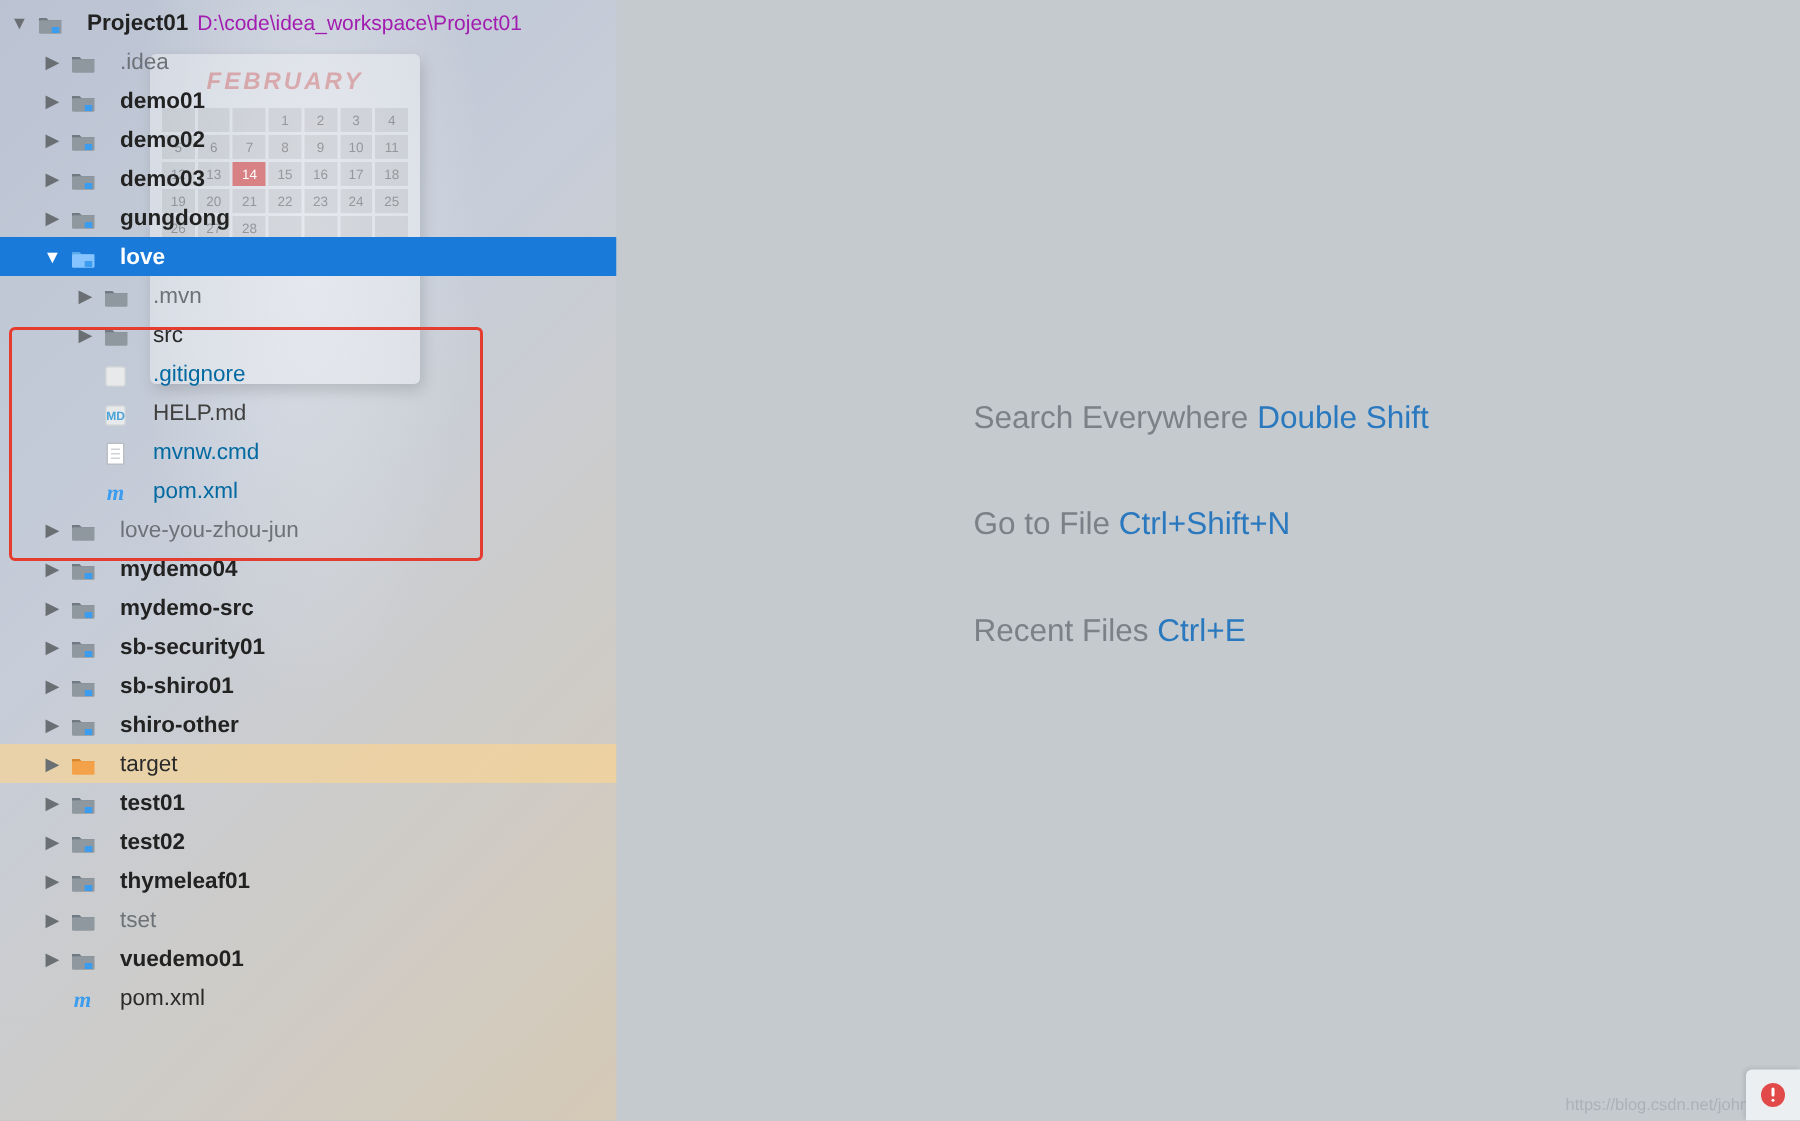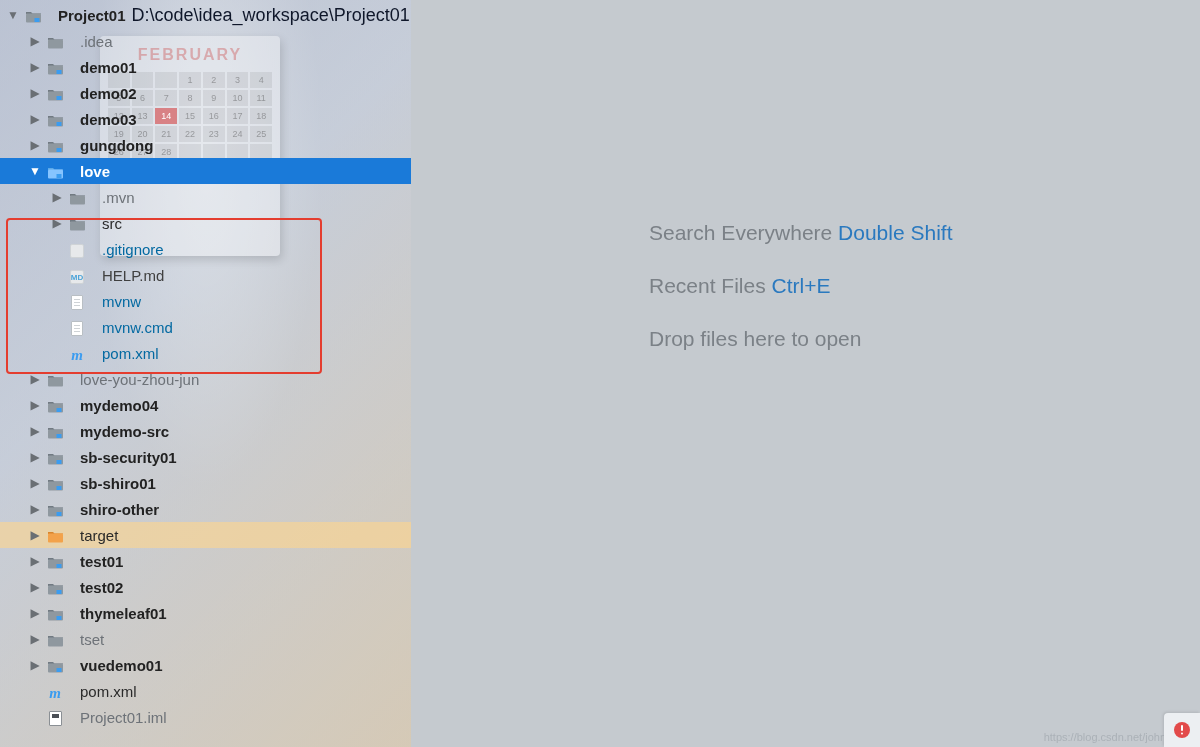--- a/index.html
+++ b/index.html
@@ -16,41 +16,41 @@
       linear-gradient(135deg, #9fa9c5 0%, #b8c0d3 40%, #d9b886 100%);
   }
   
   .calendar-ghost {
     position: absolute; top: 36px; left: 100px; width: 180px; height: 220px;
     background: rgba(255,255,255,0.35); border-radius: 4px;
     box-shadow: 2px 4px 10px rgba(0,0,0,0.15);
   }
   .calendar-ghost .month {
     color: rgba(200,60,60,0.35); font-size: 16px; letter-spacing: 2px;
-    text-align: center; padding: 10px 0 4px 0; font-weight: 600;
+    text-align: center; padding: 10px 0 4px 0; font-weight: 600; font-style: italic;
   }
   .calendar-ghost .grid {
     display: grid; grid-template-columns: repeat(7, 1fr); gap: 2px;
     padding: 4px 8px;
   }
   .calendar-ghost .grid span {
     display: block; height: 16px; background: rgba(0,0,0,0.07);
     font-size: 9px; color: rgba(60,60,60,0.4); text-align: center; line-height: 16px;
   }
   .calendar-ghost .grid span.mark { background: rgba(210,50,50,0.55); color: #fff; }
 
   .tree { position: absolute; inset: 0; padding-top: 2px; font-size: 15px; }
   .row { display: flex; align-items: center; height: 26px; white-space: nowrap; cursor: pointer; }
   .row .indent { flex: 0 0 auto; }
   .row .expander { width: 14px; text-align: center; color: #6a6f74; font-size: 12px; }
   .row .expander.blank { visibility: hidden; }
   .row .icon { width: 18px; height: 18px; margin: 0 16px 0 4px; display: inline-flex; align-items: flex-end; justify-content: center; }
   .row .label { font-weight: 400; color: #222; }
   .row.root .label.primary { font-weight: 700; }
-  .row .path { color: #0f172a; margin-left: 6px; font-size: 18px; }
+  .row .path { color: #a21caf; margin-left: 6px; font-size: 14px; }
 
   .row.selected { background: #1a7ad9; }
   .row.selected .label, .row.selected .expander, .row.selected .path { color: #fff; }
   .row.selected svg .fldr-body { fill: #86c4ff; }
   .row.selected svg .fldr-tab  { fill: #5aa9e8; }
 
   .row.module .label { font-weight: 700; }
 
   .row.target-hi { background: rgba(255,214,140,0.6); }
 
@@ -74,21 +74,21 @@
   .fi-m { font-style: italic; font-weight: 700; font-family: Georgia, serif; color: #3b9cf0; font-size: 15px; line-height: 14px; }
   .fi-iml { width: 13px; height: 15px; border: 1px solid #8a8f94; background: #fff; border-radius: 1px; position: relative; }
   .fi-iml::before { content: ""; position: absolute; left: 2px; right: 2px; top: 2px; height: 4px; background: #4a4f55; }
 
   
   .highlight-box { position: absolute; border: 2px solid #e43d2f; border-radius: 4px; pointer-events: none; }
 
   
   .editor { flex: 1; height: 100%; background: #c5cacf; position: relative; }
   .tips { position: absolute; top: 220px; left: 238px; right: 40px; font-size: 21px; color: #7b8187; line-height: 1.2; }
-  .tips .tip { margin-bottom: 28px; }
+  .tips .tip { margin-bottom: 28px; margin-top: 46px; }
   .tips .tip .key { color: #2a79bf; }
 
   
   .status-corner { position: absolute; right: 0; bottom: 0; width: 36px; height: 34px; background: #eceff2; border-top-left-radius: 4px; box-shadow: -1px -1px 3px rgba(0,0,0,0.1); display: flex; align-items: center; justify-content: center; }
   .status-corner svg { display: block; }
 
   .watermark { position: absolute; right: 34px; bottom: 4px; font-size: 11px; color: #9aa1a8; opacity: .6; }
 
 </style>
 </head>
@@ -264,208 +264,192 @@
             <span class="fi-square md">MD</span>
           </span>
           <span class="label file-link green">HELP.md</span>
         </div>
         <div class="row">
           <span class="indent" style="width: 50px;"></span>
           <span class="expander blank">▶</span>
           <span class="icon">
             <span class="fi-file"></span>
           </span>
-          <span class="label file-link">mvnw</span>
+          <span class="label file-link">mvnw.cmd</span>
         </div>
         <div class="row">
           <span class="indent" style="width: 50px;"></span>
           <span class="expander blank">▶</span>
           <span class="icon">
-            <span class="fi-file"></span>
-          </span>
-          <span class="label file-link">mvnw.cmd</span>
-        </div>
-        <div class="row">
-          <span class="indent" style="width: 50px;"></span>
+            <span class="fi-m">m</span>
+          </span>
+          <span class="label file-link">pom.xml</span>
+        </div>
+        <div class="row">
+          <span class="indent" style="width: 28px;"></span>
+          <span class="expander">▶</span>
+          <span class="icon">
+            <svg width="17" height="14" viewBox="0 0 17 14" class="">
+       <path class="fldr-tab" d="M1 2 h5 l1.5 1.5 H16 v0.5 H1 z"></path>
+       <rect class="fldr-body" x="1" y="3.5" width="15" height="9" rx="1"></rect>
+
+     </svg>
+          </span>
+          <span class="label dim">love-you-zhou-jun</span>
+        </div>
+        <div class="row module">
+          <span class="indent" style="width: 28px;"></span>
+          <span class="expander">▶</span>
+          <span class="icon">
+            <svg width="17" height="14" viewBox="0 0 17 14" class="mod">
+       <path class="fldr-tab" d="M1 2 h5 l1.5 1.5 H16 v0.5 H1 z"></path>
+       <rect class="fldr-body" x="1" y="3.5" width="15" height="9" rx="1"></rect>
+       <rect class="corner" x="9.5" y="8" width="5" height="4"></rect>
+     </svg>
+          </span>
+          <span class="label">mydemo04</span>
+        </div>
+        <div class="row module">
+          <span class="indent" style="width: 28px;"></span>
+          <span class="expander">▶</span>
+          <span class="icon">
+            <svg width="17" height="14" viewBox="0 0 17 14" class="mod">
+       <path class="fldr-tab" d="M1 2 h5 l1.5 1.5 H16 v0.5 H1 z"></path>
+       <rect class="fldr-body" x="1" y="3.5" width="15" height="9" rx="1"></rect>
+       <rect class="corner" x="9.5" y="8" width="5" height="4"></rect>
+     </svg>
+          </span>
+          <span class="label">mydemo-src</span>
+        </div>
+        <div class="row module">
+          <span class="indent" style="width: 28px;"></span>
+          <span class="expander">▶</span>
+          <span class="icon">
+            <svg width="17" height="14" viewBox="0 0 17 14" class="mod">
+       <path class="fldr-tab" d="M1 2 h5 l1.5 1.5 H16 v0.5 H1 z"></path>
+       <rect class="fldr-body" x="1" y="3.5" width="15" height="9" rx="1"></rect>
+       <rect class="corner" x="9.5" y="8" width="5" height="4"></rect>
+     </svg>
+          </span>
+          <span class="label">sb-security01</span>
+        </div>
+        <div class="row module">
+          <span class="indent" style="width: 28px;"></span>
+          <span class="expander">▶</span>
+          <span class="icon">
+            <svg width="17" height="14" viewBox="0 0 17 14" class="mod">
+       <path class="fldr-tab" d="M1 2 h5 l1.5 1.5 H16 v0.5 H1 z"></path>
+       <rect class="fldr-body" x="1" y="3.5" width="15" height="9" rx="1"></rect>
+       <rect class="corner" x="9.5" y="8" width="5" height="4"></rect>
+     </svg>
+          </span>
+          <span class="label">sb-shiro01</span>
+        </div>
+        <div class="row module">
+          <span class="indent" style="width: 28px;"></span>
+          <span class="expander">▶</span>
+          <span class="icon">
+            <svg width="17" height="14" viewBox="0 0 17 14" class="mod">
+       <path class="fldr-tab" d="M1 2 h5 l1.5 1.5 H16 v0.5 H1 z"></path>
+       <rect class="fldr-body" x="1" y="3.5" width="15" height="9" rx="1"></rect>
+       <rect class="corner" x="9.5" y="8" width="5" height="4"></rect>
+     </svg>
+          </span>
+          <span class="label">shiro-other</span>
+        </div>
+        <div class="row target-hi">
+          <span class="indent" style="width: 28px;"></span>
+          <span class="expander">▶</span>
+          <span class="icon">
+            <svg width="17" height="14" viewBox="0 0 17 14" class="fldr-orange">
+       <path class="fldr-tab" d="M1 2 h5 l1.5 1.5 H16 v0.5 H1 z"></path>
+       <rect class="fldr-body" x="1" y="3.5" width="15" height="9" rx="1"></rect>
+
+     </svg>
+          </span>
+          <span class="label plain">target</span>
+        </div>
+        <div class="row module">
+          <span class="indent" style="width: 28px;"></span>
+          <span class="expander">▶</span>
+          <span class="icon">
+            <svg width="17" height="14" viewBox="0 0 17 14" class="mod">
+       <path class="fldr-tab" d="M1 2 h5 l1.5 1.5 H16 v0.5 H1 z"></path>
+       <rect class="fldr-body" x="1" y="3.5" width="15" height="9" rx="1"></rect>
+       <rect class="corner" x="9.5" y="8" width="5" height="4"></rect>
+     </svg>
+          </span>
+          <span class="label">test01</span>
+        </div>
+        <div class="row module">
+          <span class="indent" style="width: 28px;"></span>
+          <span class="expander">▶</span>
+          <span class="icon">
+            <svg width="17" height="14" viewBox="0 0 17 14" class="mod">
+       <path class="fldr-tab" d="M1 2 h5 l1.5 1.5 H16 v0.5 H1 z"></path>
+       <rect class="fldr-body" x="1" y="3.5" width="15" height="9" rx="1"></rect>
+       <rect class="corner" x="9.5" y="8" width="5" height="4"></rect>
+     </svg>
+          </span>
+          <span class="label">test02</span>
+        </div>
+        <div class="row module">
+          <span class="indent" style="width: 28px;"></span>
+          <span class="expander">▶</span>
+          <span class="icon">
+            <svg width="17" height="14" viewBox="0 0 17 14" class="mod">
+       <path class="fldr-tab" d="M1 2 h5 l1.5 1.5 H16 v0.5 H1 z"></path>
+       <rect class="fldr-body" x="1" y="3.5" width="15" height="9" rx="1"></rect>
+       <rect class="corner" x="9.5" y="8" width="5" height="4"></rect>
+     </svg>
+          </span>
+          <span class="label">thymeleaf01</span>
+        </div>
+        <div class="row">
+          <span class="indent" style="width: 28px;"></span>
+          <span class="expander">▶</span>
+          <span class="icon">
+            <svg width="17" height="14" viewBox="0 0 17 14" class="">
+       <path class="fldr-tab" d="M1 2 h5 l1.5 1.5 H16 v0.5 H1 z"></path>
+       <rect class="fldr-body" x="1" y="3.5" width="15" height="9" rx="1"></rect>
+
+     </svg>
+          </span>
+          <span class="label dim">tset</span>
+        </div>
+        <div class="row module">
+          <span class="indent" style="width: 28px;"></span>
+          <span class="expander">▶</span>
+          <span class="icon">
+            <svg width="17" height="14" viewBox="0 0 17 14" class="mod">
+       <path class="fldr-tab" d="M1 2 h5 l1.5 1.5 H16 v0.5 H1 z"></path>
+       <rect class="fldr-body" x="1" y="3.5" width="15" height="9" rx="1"></rect>
+       <rect class="corner" x="9.5" y="8" width="5" height="4"></rect>
+     </svg>
+          </span>
+          <span class="label">vuedemo01</span>
+        </div>
+        <div class="row">
+          <span class="indent" style="width: 28px;"></span>
           <span class="expander blank">▶</span>
           <span class="icon">
             <span class="fi-m">m</span>
           </span>
-          <span class="label file-link">pom.xml</span>
-        </div>
-        <div class="row">
-          <span class="indent" style="width: 28px;"></span>
-          <span class="expander">▶</span>
-          <span class="icon">
-            <svg width="17" height="14" viewBox="0 0 17 14" class="">
-       <path class="fldr-tab" d="M1 2 h5 l1.5 1.5 H16 v0.5 H1 z"></path>
-       <rect class="fldr-body" x="1" y="3.5" width="15" height="9" rx="1"></rect>
-
-     </svg>
-          </span>
-          <span class="label dim">love-you-zhou-jun</span>
-        </div>
-        <div class="row module">
-          <span class="indent" style="width: 28px;"></span>
-          <span class="expander">▶</span>
-          <span class="icon">
-            <svg width="17" height="14" viewBox="0 0 17 14" class="mod">
-       <path class="fldr-tab" d="M1 2 h5 l1.5 1.5 H16 v0.5 H1 z"></path>
-       <rect class="fldr-body" x="1" y="3.5" width="15" height="9" rx="1"></rect>
-       <rect class="corner" x="9.5" y="8" width="5" height="4"></rect>
-     </svg>
-          </span>
-          <span class="label">mydemo04</span>
-        </div>
-        <div class="row module">
-          <span class="indent" style="width: 28px;"></span>
-          <span class="expander">▶</span>
-          <span class="icon">
-            <svg width="17" height="14" viewBox="0 0 17 14" class="mod">
-       <path class="fldr-tab" d="M1 2 h5 l1.5 1.5 H16 v0.5 H1 z"></path>
-       <rect class="fldr-body" x="1" y="3.5" width="15" height="9" rx="1"></rect>
-       <rect class="corner" x="9.5" y="8" width="5" height="4"></rect>
-     </svg>
-          </span>
-          <span class="label">mydemo-src</span>
-        </div>
-        <div class="row module">
-          <span class="indent" style="width: 28px;"></span>
-          <span class="expander">▶</span>
-          <span class="icon">
-            <svg width="17" height="14" viewBox="0 0 17 14" class="mod">
-       <path class="fldr-tab" d="M1 2 h5 l1.5 1.5 H16 v0.5 H1 z"></path>
-       <rect class="fldr-body" x="1" y="3.5" width="15" height="9" rx="1"></rect>
-       <rect class="corner" x="9.5" y="8" width="5" height="4"></rect>
-     </svg>
-          </span>
-          <span class="label">sb-security01</span>
-        </div>
-        <div class="row module">
-          <span class="indent" style="width: 28px;"></span>
-          <span class="expander">▶</span>
-          <span class="icon">
-            <svg width="17" height="14" viewBox="0 0 17 14" class="mod">
-       <path class="fldr-tab" d="M1 2 h5 l1.5 1.5 H16 v0.5 H1 z"></path>
-       <rect class="fldr-body" x="1" y="3.5" width="15" height="9" rx="1"></rect>
-       <rect class="corner" x="9.5" y="8" width="5" height="4"></rect>
-     </svg>
-          </span>
-          <span class="label">sb-shiro01</span>
-        </div>
-        <div class="row module">
-          <span class="indent" style="width: 28px;"></span>
-          <span class="expander">▶</span>
-          <span class="icon">
-            <svg width="17" height="14" viewBox="0 0 17 14" class="mod">
-       <path class="fldr-tab" d="M1 2 h5 l1.5 1.5 H16 v0.5 H1 z"></path>
-       <rect class="fldr-body" x="1" y="3.5" width="15" height="9" rx="1"></rect>
-       <rect class="corner" x="9.5" y="8" width="5" height="4"></rect>
-     </svg>
-          </span>
-          <span class="label">shiro-other</span>
-        </div>
-        <div class="row target-hi">
-          <span class="indent" style="width: 28px;"></span>
-          <span class="expander">▶</span>
-          <span class="icon">
-            <svg width="17" height="14" viewBox="0 0 17 14" class="fldr-orange">
-       <path class="fldr-tab" d="M1 2 h5 l1.5 1.5 H16 v0.5 H1 z"></path>
-       <rect class="fldr-body" x="1" y="3.5" width="15" height="9" rx="1"></rect>
-
-     </svg>
-          </span>
-          <span class="label plain">target</span>
-        </div>
-        <div class="row module">
-          <span class="indent" style="width: 28px;"></span>
-          <span class="expander">▶</span>
-          <span class="icon">
-            <svg width="17" height="14" viewBox="0 0 17 14" class="mod">
-       <path class="fldr-tab" d="M1 2 h5 l1.5 1.5 H16 v0.5 H1 z"></path>
-       <rect class="fldr-body" x="1" y="3.5" width="15" height="9" rx="1"></rect>
-       <rect class="corner" x="9.5" y="8" width="5" height="4"></rect>
-     </svg>
-          </span>
-          <span class="label">test01</span>
-        </div>
-        <div class="row module">
-          <span class="indent" style="width: 28px;"></span>
-          <span class="expander">▶</span>
-          <span class="icon">
-            <svg width="17" height="14" viewBox="0 0 17 14" class="mod">
-       <path class="fldr-tab" d="M1 2 h5 l1.5 1.5 H16 v0.5 H1 z"></path>
-       <rect class="fldr-body" x="1" y="3.5" width="15" height="9" rx="1"></rect>
-       <rect class="corner" x="9.5" y="8" width="5" height="4"></rect>
-     </svg>
-          </span>
-          <span class="label">test02</span>
-        </div>
-        <div class="row module">
-          <span class="indent" style="width: 28px;"></span>
-          <span class="expander">▶</span>
-          <span class="icon">
-            <svg width="17" height="14" viewBox="0 0 17 14" class="mod">
-       <path class="fldr-tab" d="M1 2 h5 l1.5 1.5 H16 v0.5 H1 z"></path>
-       <rect class="fldr-body" x="1" y="3.5" width="15" height="9" rx="1"></rect>
-       <rect class="corner" x="9.5" y="8" width="5" height="4"></rect>
-     </svg>
-          </span>
-          <span class="label">thymeleaf01</span>
-        </div>
-        <div class="row">
-          <span class="indent" style="width: 28px;"></span>
-          <span class="expander">▶</span>
-          <span class="icon">
-            <svg width="17" height="14" viewBox="0 0 17 14" class="">
-       <path class="fldr-tab" d="M1 2 h5 l1.5 1.5 H16 v0.5 H1 z"></path>
-       <rect class="fldr-body" x="1" y="3.5" width="15" height="9" rx="1"></rect>
-
-     </svg>
-          </span>
-          <span class="label dim">tset</span>
-        </div>
-        <div class="row module">
-          <span class="indent" style="width: 28px;"></span>
-          <span class="expander">▶</span>
-          <span class="icon">
-            <svg width="17" height="14" viewBox="0 0 17 14" class="mod">
-       <path class="fldr-tab" d="M1 2 h5 l1.5 1.5 H16 v0.5 H1 z"></path>
-       <rect class="fldr-body" x="1" y="3.5" width="15" height="9" rx="1"></rect>
-       <rect class="corner" x="9.5" y="8" width="5" height="4"></rect>
-     </svg>
-          </span>
-          <span class="label">vuedemo01</span>
-        </div>
-        <div class="row">
-          <span class="indent" style="width: 28px;"></span>
-          <span class="expander blank">▶</span>
-          <span class="icon">
-            <span class="fi-m">m</span>
-          </span>
           <span class="label plain">pom.xml</span>
-        </div>
-        <div class="row">
-          <span class="indent" style="width: 28px;"></span>
-          <span class="expander blank">▶</span>
-          <span class="icon">
-            <span class="fi-iml"></span>
-          </span>
-          <span class="label dim">Project01.iml</span>
         </div>
       </div>
 
     <div class="highlight-box" id="hlbox" style="top: 218px; left: 6px; width: 316px; height: 156px;"></div>
   </div>
 
   <div class="editor">
     <div class="tips" id="tips">
         <div class="tip"><span>Search Everywhere </span><span class="key">Double Shift</span></div>
+        <div class="tip"><span>Go to File </span><span class="key">Ctrl+Shift+N</span></div>
         <div class="tip"><span>Recent Files </span><span class="key">Ctrl+E</span></div>
-        <div class="tip"><span>Drop files here to open</span></div>
       </div>
 
     <div class="watermark">https://blog.csdn.net/john</div>
 
     <div class="status-corner">
       <svg width="18" height="18" viewBox="0 0 18 18">
         <circle cx="9" cy="9" r="8" fill="#e24a4a"></circle>
         <rect x="8" y="4" width="2" height="6" rx="1" fill="#fff"></rect>
         <rect x="8" y="11.5" width="2" height="2" rx="1" fill="#fff"></rect>
       </svg>

